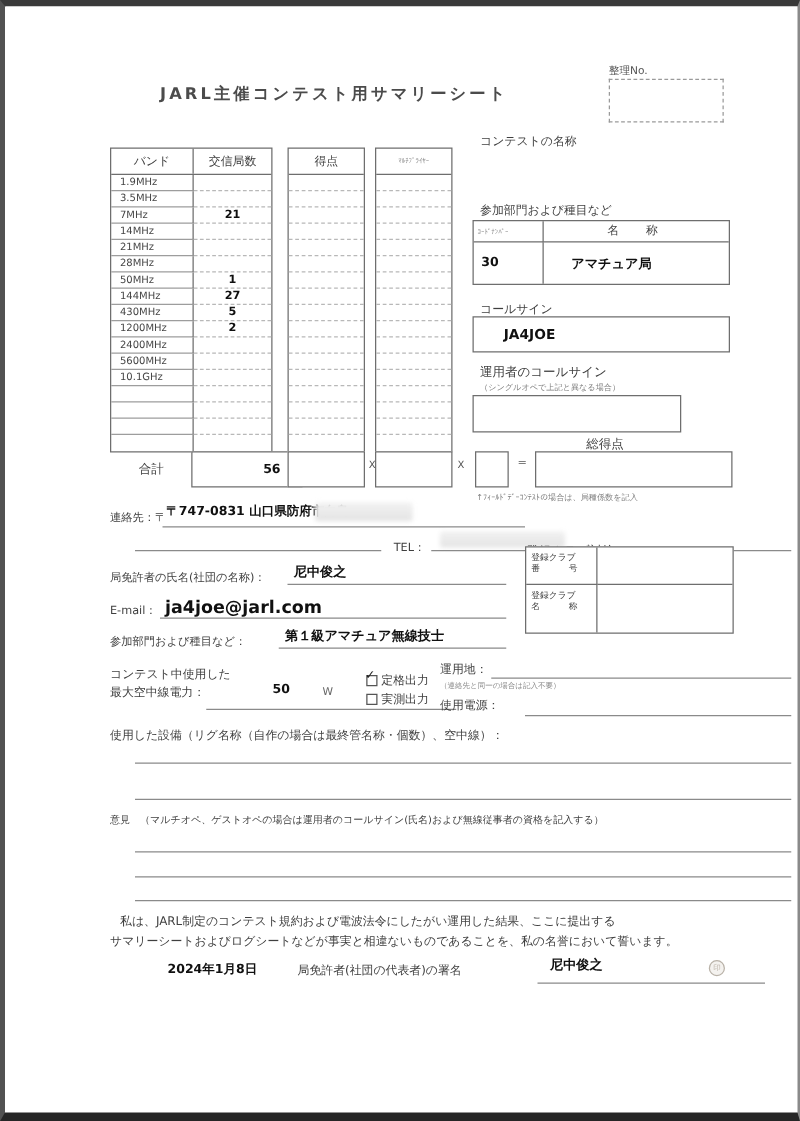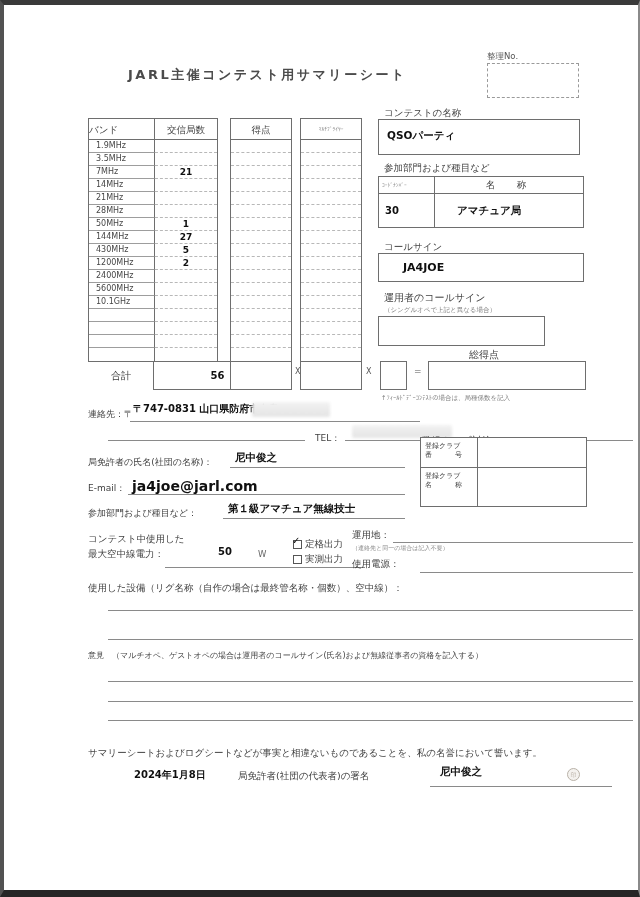--- a/index.html
+++ b/index.html
@@ -15,21 +15,21 @@
   .box { border:1px solid #6e6e6e; background:#fff; }
 
   
   .title { left:128px; top:66px; font-size:13px; letter-spacing:2.5px; font-weight:600; color:#4b4b4b; }
   .seiri-label { left:487px; top:51px; font-size:8.5px; color:#555; }
   .seiri-box { left:487px; top:63px; width:92px; height:35px; border:1.5px dashed #9a9a9a; }
 
   
   .tblA { left:88px; top:118px; width:130px; }
   .hdrA { display:flex; height:21px; border-bottom:1px solid #6e6e6e; }
-  .h-band { width:66px; border-right:1px solid #6e6e6e; text-align:left; line-height:21px; font-size:9.5px; }
+  .h-band { width:66px; border-right:1px solid #6e6e6e; text-align:center; line-height:21px; font-size:9.5px; }
   .h-qso  { flex:1; text-align:center; line-height:21px; font-size:9.5px; }
   .rowA { display:flex; height:13px; }
   .rowA .band { width:66px; border-right:1px solid #6e6e6e; border-bottom:1px solid #9d9d9d;
                 font-size:8px; line-height:12px; padding-left:7px; color:#454545; }
   .rowA .qso  { flex:1; border-bottom:1px dashed #b8b8b8; font-size:9px; font-weight:bold;
                 text-align:center; line-height:12px; color:#101010; }
   .rowA:last-child .band, .rowA:last-child .qso { border-bottom:none; }
   .colB { left:230px; top:118px; width:62px; }
   .colC { left:300px; top:118px; width:62px; }
   .hdrB { height:21px; line-height:21px; text-align:center; font-size:9.5px; border-bottom:1px solid #6e6e6e; }
@@ -269,21 +269,20 @@
   <div class="abs times1 lbl">X</div>
   <div class="abs total-multi box"></div>
   <div class="abs times2 lbl">X</div>
   <div class="abs coef-box box"></div>
   <div class="abs equals lbl">=</div>
   <div class="abs grand-box box"></div>
   <div class="abs tscore-label lbl">総得点</div>
   <div class="abs fd-note">↑ﾌｨｰﾙﾄﾞﾃﾞｰｺﾝﾃｽﾄの場合は、局種係数を記入</div>
 
   <div class="abs cname-label lbl">コンテストの名称</div>
-  <div class="abs cname-box box val">QSOパーティ</div>
 
   <div class="abs cat-label lbl">参加部門および種目など</div>
   <div class="abs cat-table box">
     <div class="cth1">ｺｰﾄﾞﾅﾝﾊﾞｰ</div>
     <div class="cth2 lbl">名　称</div>
     <div class="ctc1 val">30</div>
     <div class="ctc2 val">アマチュア局</div>
   </div>
 
   <div class="abs cs-label lbl">コールサイン</div>
@@ -347,20 +346,21 @@
 
   <div class="abs equip-label lbl">使用した設備（リグ名称（自作の場合は最終管名称・個数）、空中線）：</div>
   <div class="abs uline eq-line1"></div>
   <div class="abs uline eq-line2"></div>
 
   <div class="abs opinion-label lbl">意見　（マルチオペ、ゲストオペの場合は運用者のコールサイン(氏名)および無線従事者の資格を記入する）</div>
   <div class="abs uline opn-line1"></div>
   <div class="abs uline opn-line2"></div>
   <div class="abs uline opn-line3"></div>
 
+  <div class="abs decl-1 lbl">私は、JARL制定のコンテスト規約および電波法令にしたがい運用した結果、ここに提出する</div>
   <div class="abs decl-2 lbl">サマリーシートおよびログシートなどが事実と相違ないものであることを、私の名誉において誓います。</div>
   <div class="abs decl-date val">2024年1月8日</div>
   <div class="abs sign-label lbl">局免許者(社団の代表者)の署名</div>
   <div class="abs sign-value val">尼中俊之</div>
   <div class="abs uline sign-line"></div>
   <div class="abs stamp">印</div>
 
   <div class="frame-edge"></div>
 </div>
 

